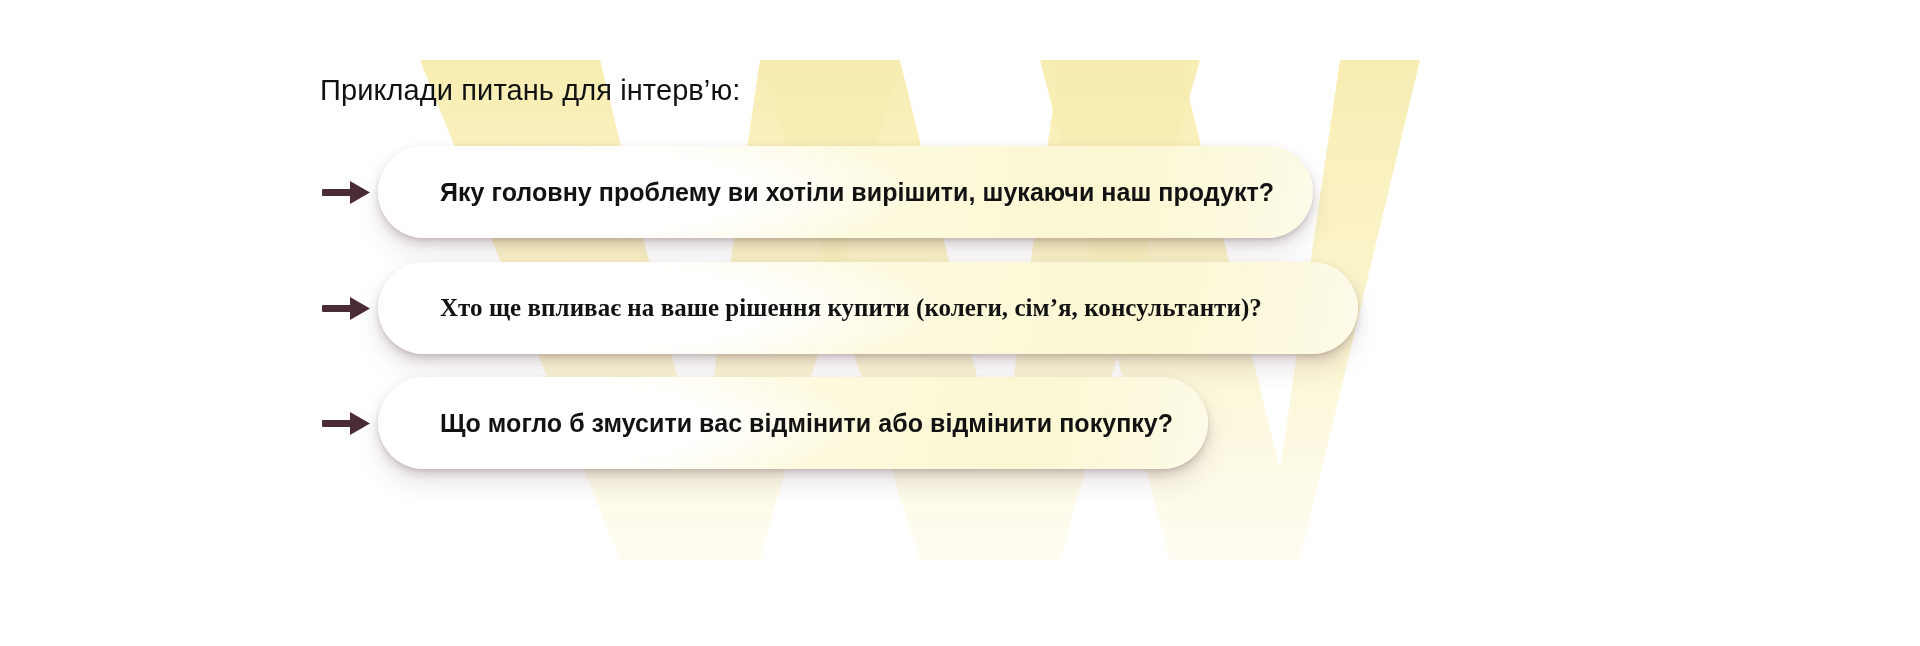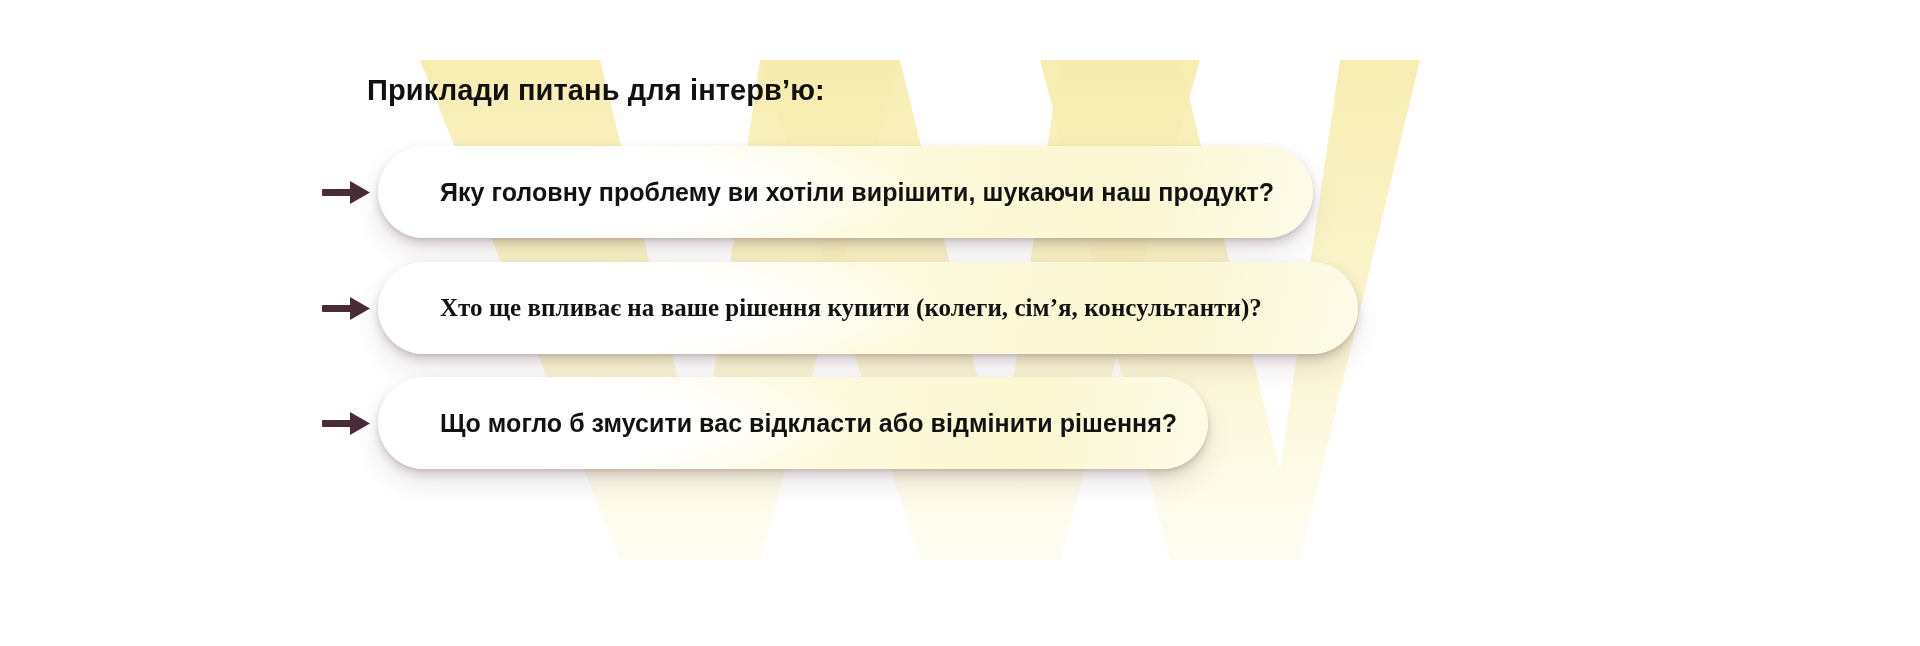--- a/index.html
+++ b/index.html
@@ -34,25 +34,24 @@
     width: 1920px;
     height: 646px;
     z-index: 2;
   }
 
   .page-title {
     position: absolute;
     left: 320px;
     top: 74px;
     font-size: 29px;
-    font-weight: bold;
+    font-weight: normal;
     color: #111111;
     letter-spacing: 0.1px;
     white-space: nowrap;
-    margin-left: 47px;
   }
 
   .question-row {
     position: absolute;
     left: 320px;
     display: flex;
     align-items: center;
     height: 100px;
   }
 
@@ -145,17 +144,17 @@
   </div>
 
   <div class="question-row row-3">
     <svg class="arrow-marker" viewBox="0 0 58 40" xmlns="http://www.w3.org/2000/svg">
       <g fill="#4a2b38">
         <rect x="2" y="17" width="34" height="7" rx="1"></rect>
         <polygon points="30,9 50,20.5 30,32"></polygon>
       </g>
     </svg>
     <div class="pill pill-3">
-      <span class="pill-text">Що могло б змусити вас відкласти або відмінити рішення?</span>
+      <span class="pill-text">Що могло б змусити вас відмінити або відмінити покупку?</span>
     </div>
   </div>
 
 </div>
 
 </body></html>

